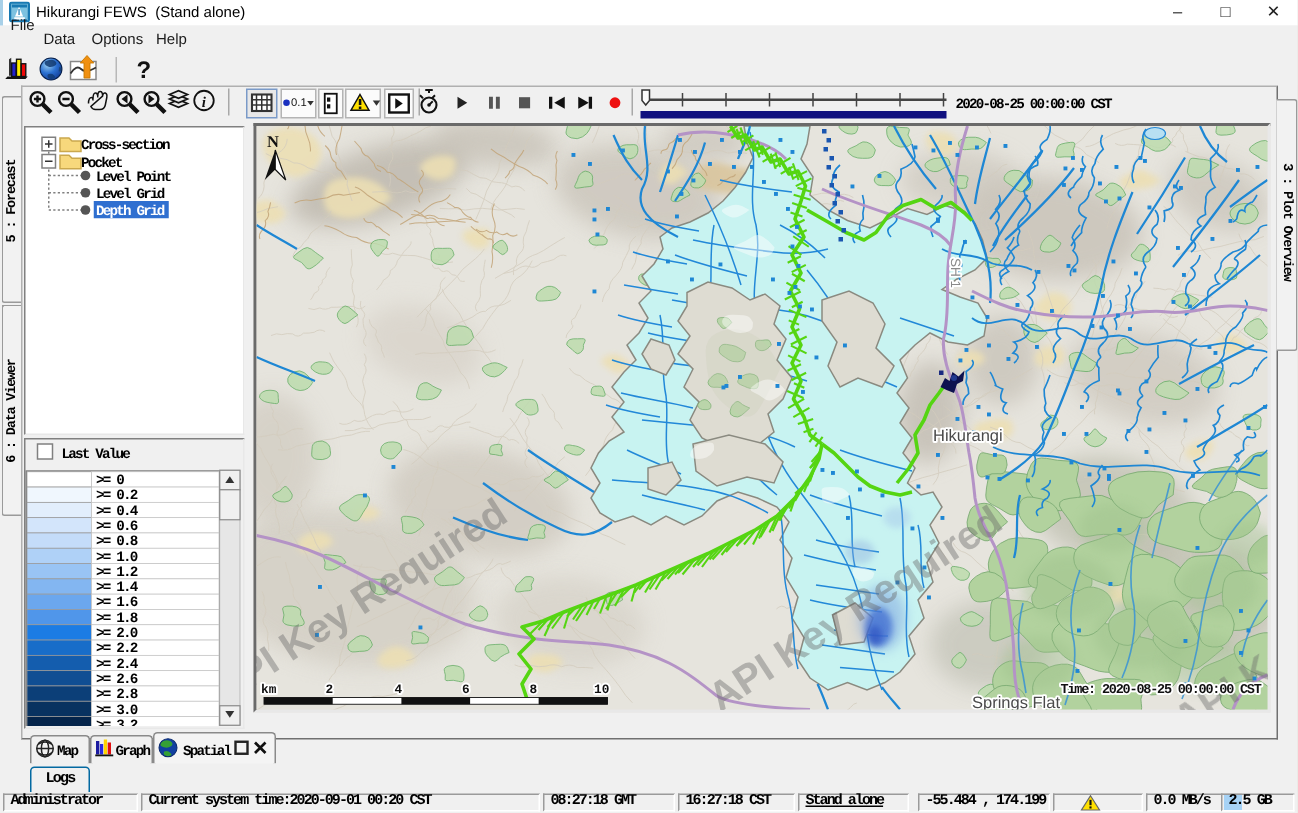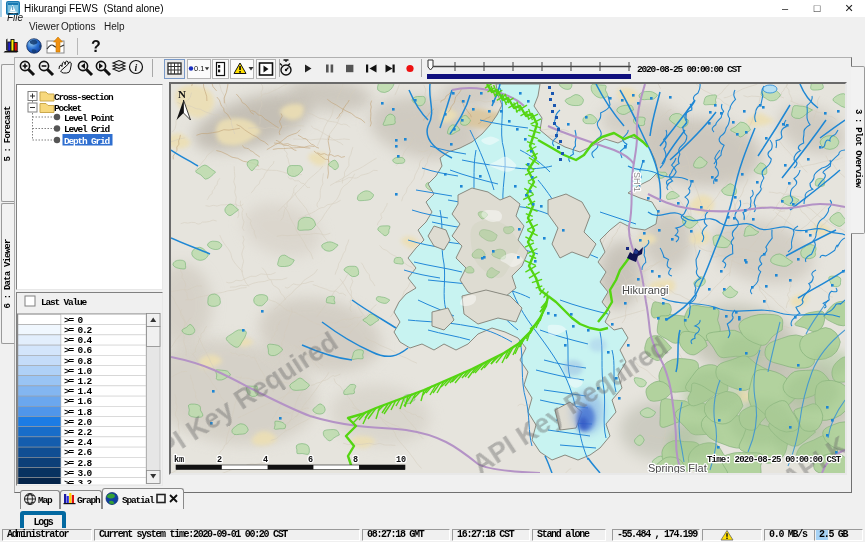--- a/index.html
+++ b/index.html
@@ -27,21 +27,21 @@
 
 #spanel{left:14px;top:57px;width:836px;height:434px;background:#f0f0f0;border:1px solid #b0b0b0;border-bottom:1px solid #707070;border-right:1px solid #707070;}
 
 #treebox{left:16px;top:84px;width:147px;height:206px;background:#fff;border:1px solid;border-color:#808080 #e8e8e8 #e8e8e8 #808080;box-sizing:border-box;}
 #legendbox{left:16px;top:292px;width:147px;height:194px;background:#f0f0f0;border:1px solid;border-color:#808080 #e8e8e8 #e8e8e8 #808080;box-sizing:border-box;}
 
 #mapframe{left:169px;top:82px;width:678px;height:393px;border:2px solid;border-color:#6a6a6a #e8e8e8 #e8e8e8 #6a6a6a;box-sizing:border-box;background:#e7e5df;}
 
 .btab{top:490px;height:18px;background:#f0f0f0;border:1px solid #8a8a8a;border-bottom:none;border-radius:3px 3px 0 0;
   font-family:"Liberation Mono",monospace;font-size:10px;font-weight:bold;color:#000;}
-#logsbtn{left:20px;top:511px;width:38px;height:18px;background:#f0f0f0;border:4px solid #0369a1;border-radius:3px;
+#logsbtn{left:20px;top:511px;width:38px;height:18px;background:#f0f0f0;border:1px solid #0369a1;border-radius:3px;
   font-family:"Liberation Mono",monospace;font-size:10px;font-weight:bold;text-align:center;line-height:16px;letter-spacing:-1.2px;}
 
 #statusbar{left:0;top:528px;width:865px;height:14px;background:#f0f0f0;}
 .scell{top:529px;height:12px;border:1px solid;border-color:#9a9a9a #ffffff #ffffff #9a9a9a;background:#f0f0f0;
   font-family:"Liberation Mono",monospace;font-size:10px;letter-spacing:-1.3px;line-height:10px;color:#000;padding-left:4px;box-sizing:border-box;font-weight:bold;}
 </style>
 </head>
 <body>
 
 <div class="abs" id="titlebar"></div>
@@ -53,22 +53,22 @@
 <path d="M6.7 5 v4" stroke="#1879b2" stroke-width="0.8"></path>
 <path d="M3.5 10.5 h7 v1.5 h-7 z" fill="#fff"></path>
 <path d="M2 12 h3 v1 h-3 z M9 12 h3 v1 h-3 z" fill="#0e6098"></path>
 </svg>
 <div class="abs" id="title-text">Hikurangi FEWS&nbsp;&nbsp;(Stand alone)</div>
 <div class="abs winbtn" style="left:770px;">–</div>
 <div class="abs winbtn" style="left:802px;">□</div>
 <div class="abs winbtn" style="left:834px;">✕</div>
 
 <div class="abs" id="menubar"></div>
-<div class="abs menuitem" style="left:7px;top:12px;font-style:italic;">File</div>
-<div class="abs menuitem" style="left:29px;top:21px;">Viewer</div>
+<div class="abs menuitem" style="left:7px;top:12px;">File</div>
+<div class="abs menuitem" style="left:29px;top:21px;">Data</div>
 <div class="abs menuitem" style="left:61px;top:21px;">Options</div>
 <div class="abs menuitem" style="left:104px;top:21px;">Help</div>
 
 <div class="abs" id="toolbar1"></div>
 <svg class="abs" style="left:0;top:36px;" width="120" height="21" viewBox="0 0 120 21">
 
   <g>
     <path d="M6 3.5 l1.5 -1 v12 h-1.5 z" fill="#333"></path>
     <rect x="7.8" y="6" width="3" height="9" fill="#2222cc" stroke="#111" stroke-width="0.9"></rect>
     <rect x="11" y="3.5" width="3" height="11.5" fill="#ffee00" stroke="#111" stroke-width="0.9"></rect>
@@ -1249,21 +1249,21 @@
   <rect x="137" y="6.5" width="8" height="8" fill="none" stroke="#222" stroke-width="1.6"></rect>
   <path d="M150 7 l7 7 m0 -7 l-7 7" stroke="#111" stroke-width="1.8"></path>
 </svg>
 <div class="abs" id="logsbtn">Logs</div>
 
 <div class="abs" id="statusbar"></div>
 <div class="abs scell" style="left:2px;width:90px;">Administrator</div>
 <div class="abs scell" style="left:94px;width:266px;">Current system time:2020-09-01 00:20 CST</div>
 <div class="abs scell" style="left:362px;width:88px;">08:27:18 GMT</div>
 <div class="abs scell" style="left:452px;width:78px;">16:27:18 CST</div>
-<div class="abs scell" style="left:532px;width:74px;">Stand alone</div>
+<div class="abs scell" style="left:532px;width:74px;text-decoration:underline;">Stand alone</div>
 <div class="abs scell" style="left:612px;width:88px;">-55.484 , 174.199</div>
 <div class="abs scell" style="left:702px;width:60px;"></div>
 <svg class="abs" style="left:720px;top:530px;" width="14" height="11" viewBox="0 0 14 11">
 <path d="M7 0.5 l6 9.5 h-12 z" fill="#ffe000" stroke="#666" stroke-width="0.8"></path>
 <rect x="6.3" y="3.2" width="1.4" height="3.6" fill="#111"></rect>
 <rect x="6.3" y="7.6" width="1.4" height="1.4" fill="#111"></rect>
 </svg>
 <div class="abs scell" style="left:764px;width:64px;">0.0 MB/s</div>
 <div class="abs scell" style="left:814px;width:49px;"><span style="position:absolute;left:1px;top:0px;width:12px;height:10px;background:#a6d2f5;"></span><span style="position:relative;">2.5 GB</span></div>
 

